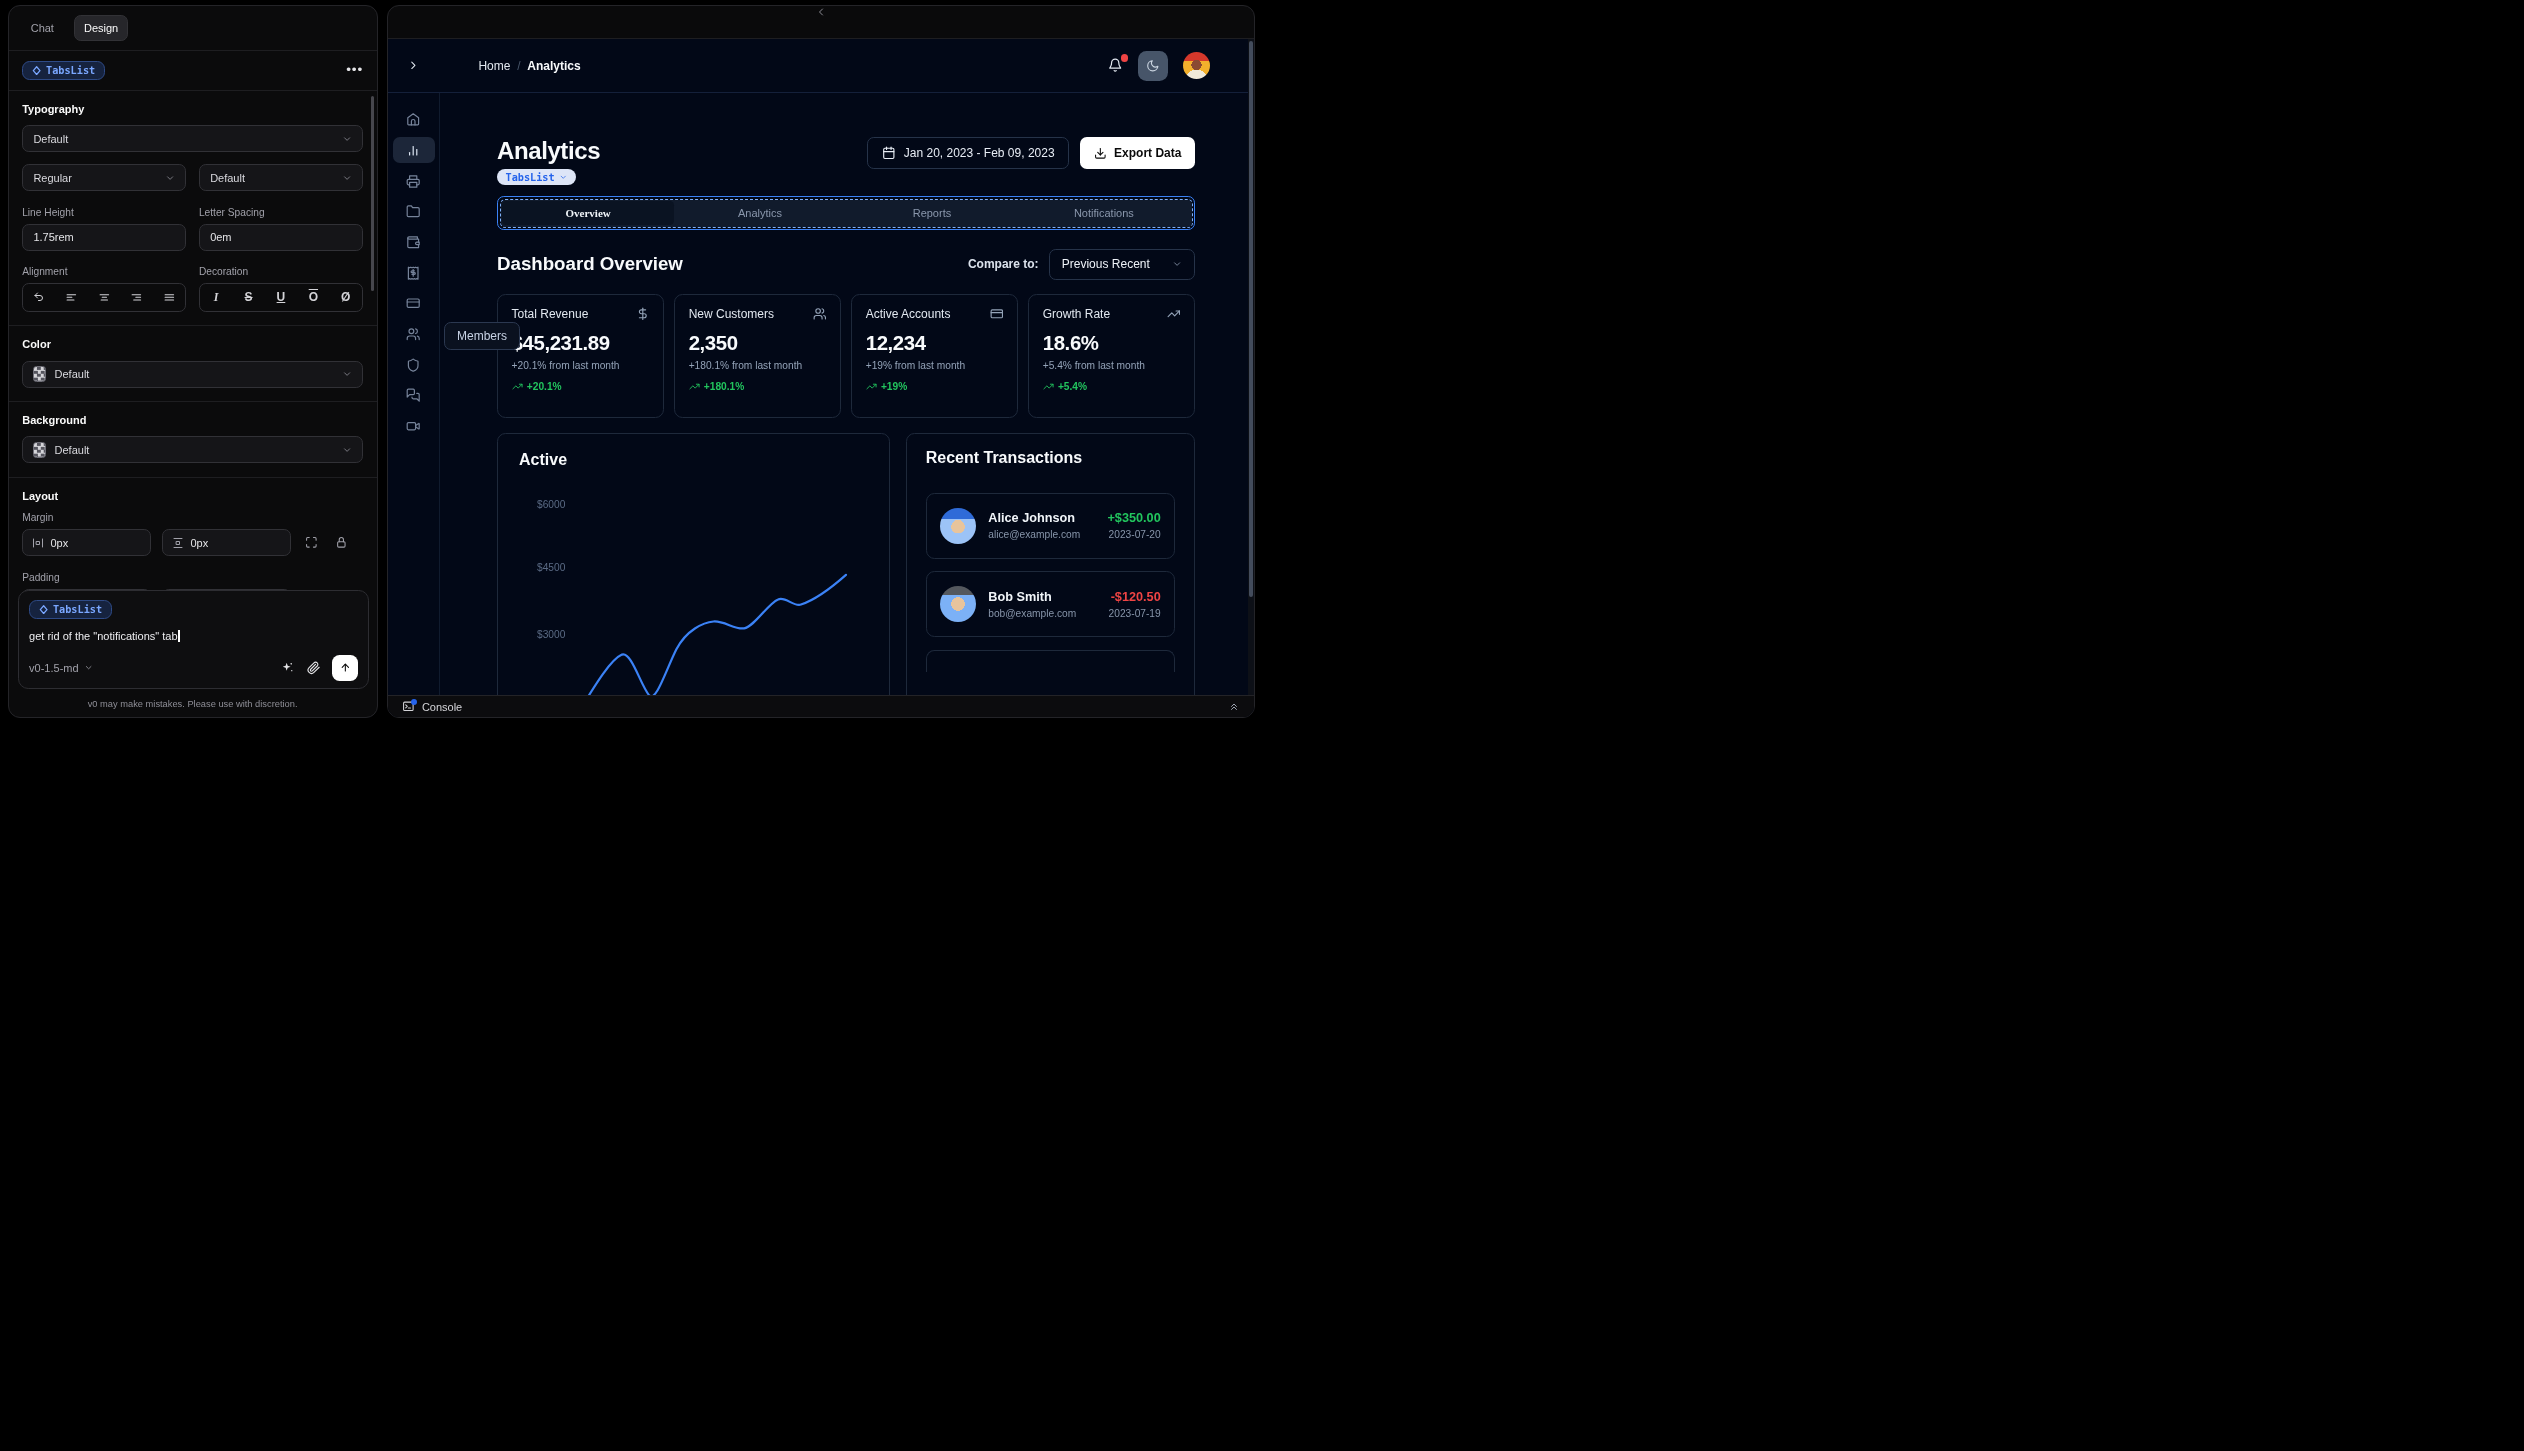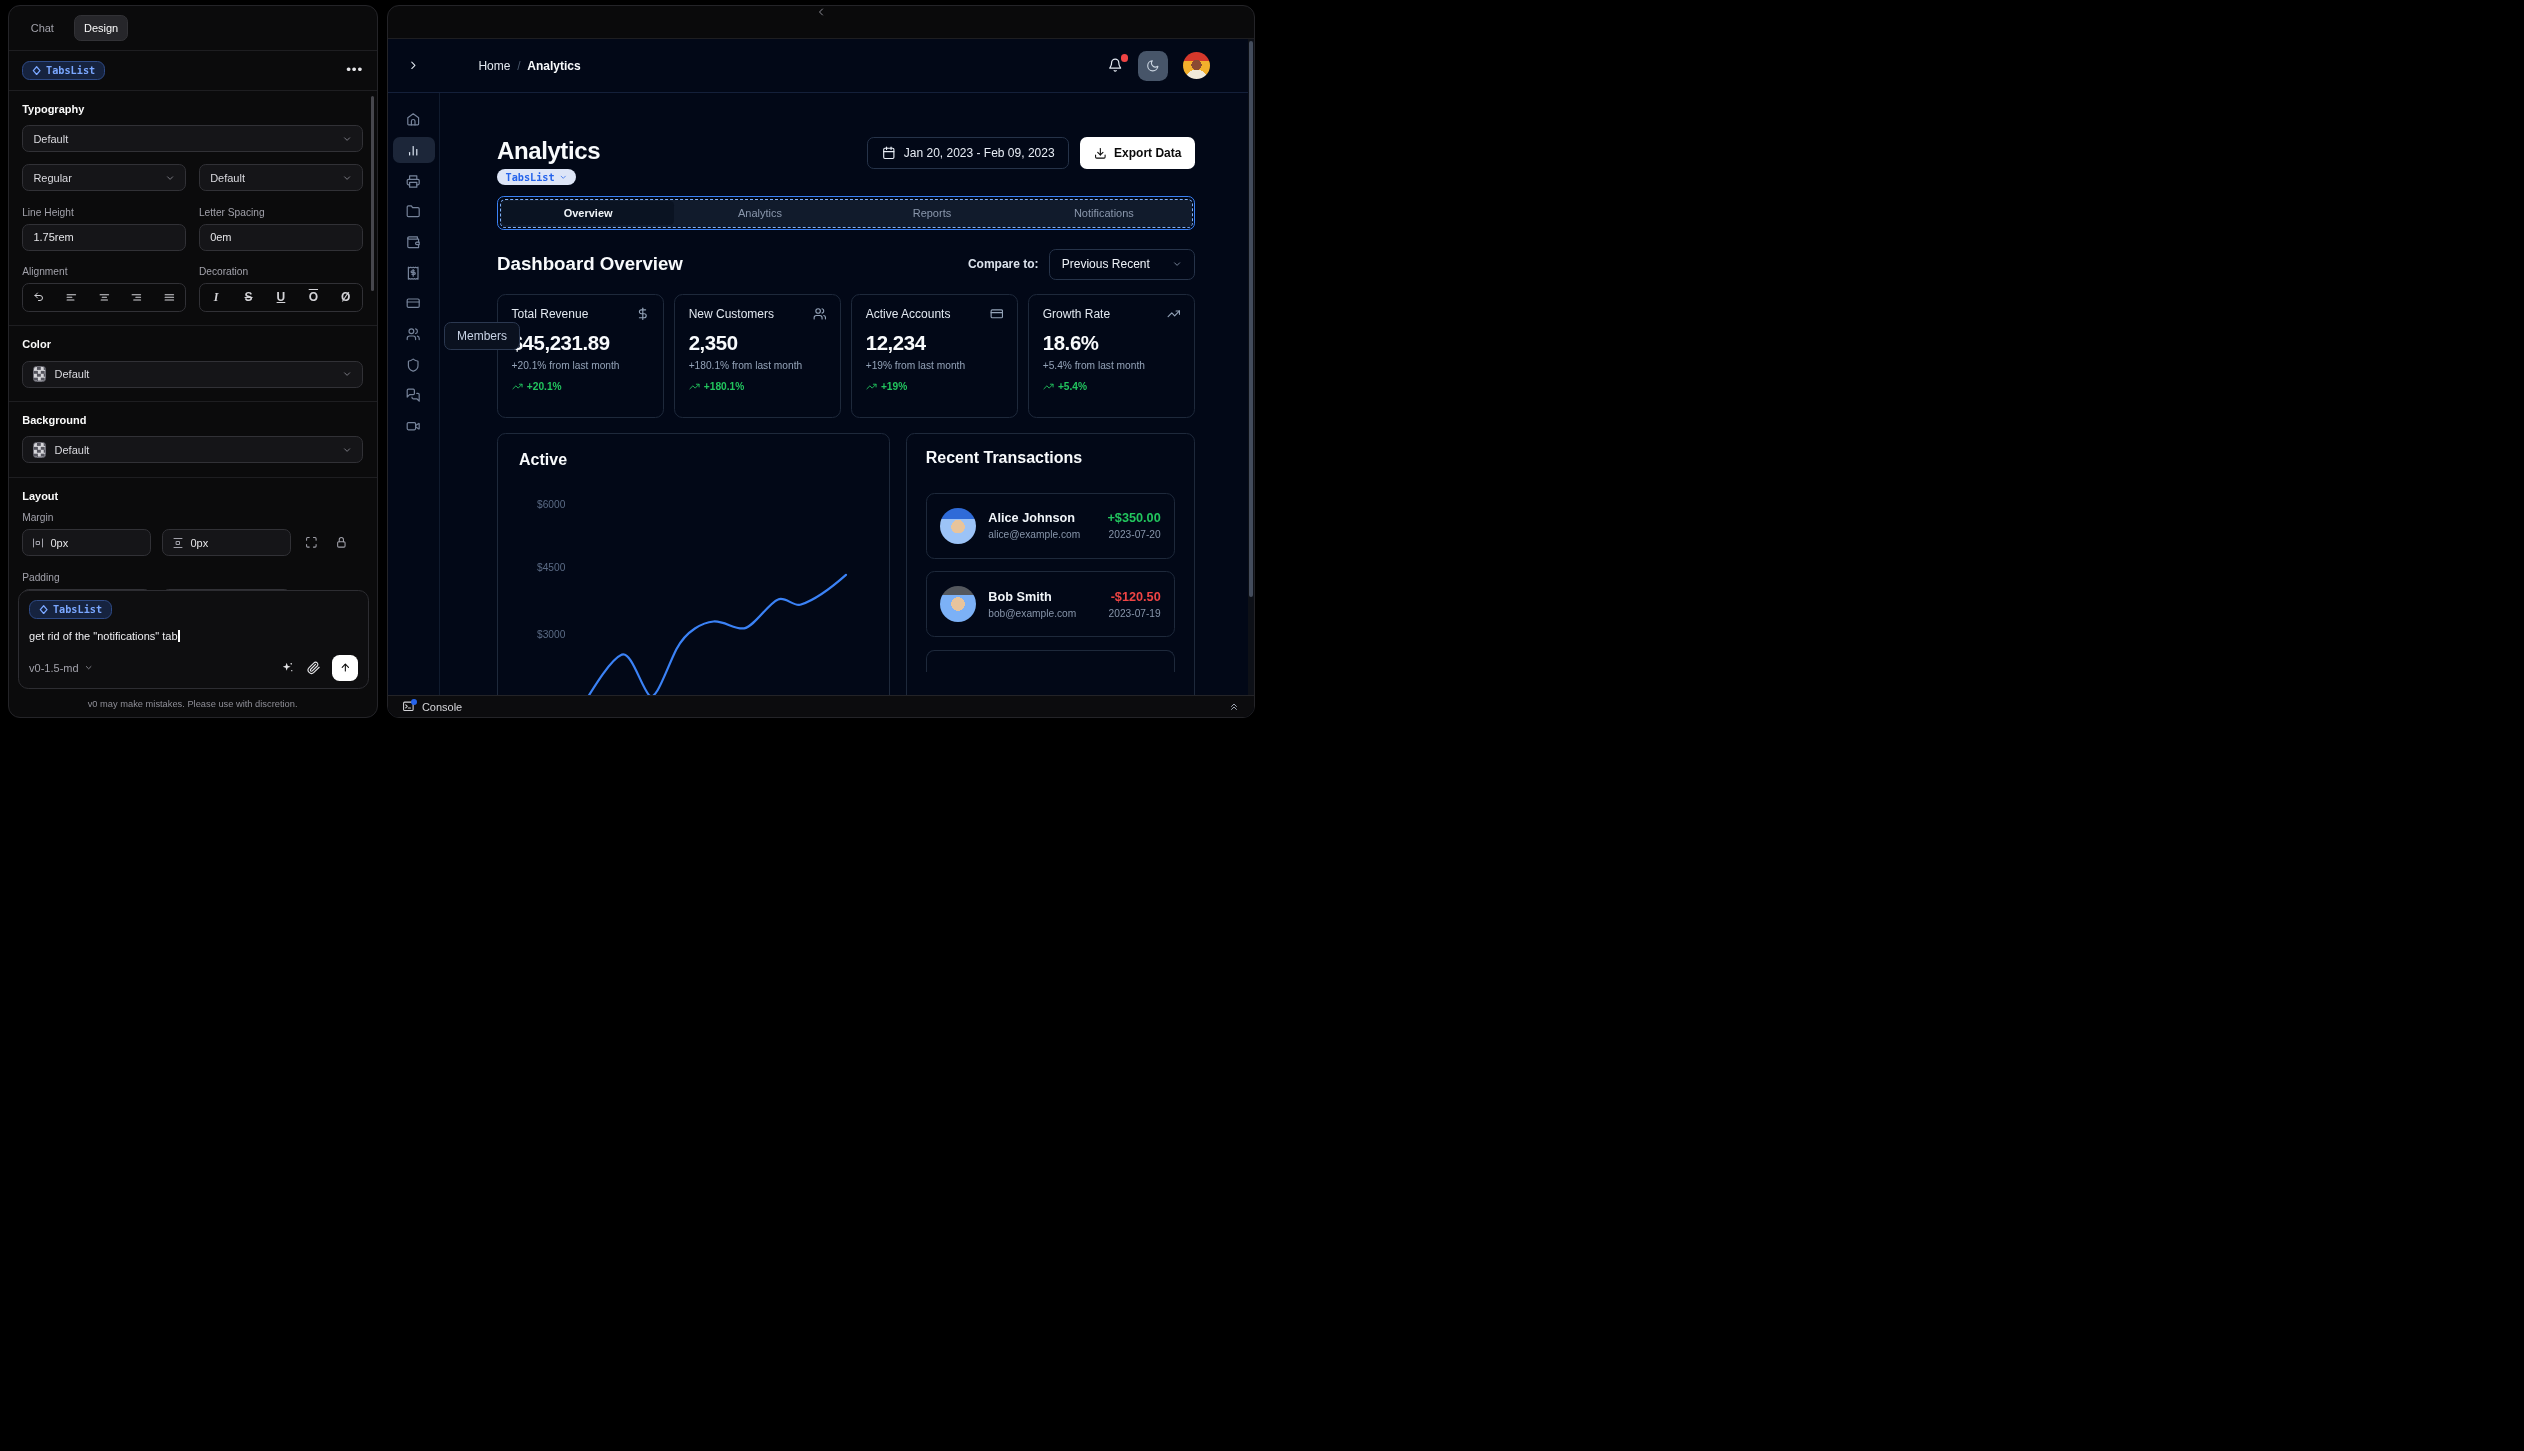--- a/index.html
+++ b/index.html
@@ -110,21 +110,21 @@
   .date-btn { display:flex; align-items:center; gap:8.5px; height:32px; padding:0 13.6px; background:none;
     border:0.8px solid #263349; border-radius:6.8px; color:#e8edf5; font-size:12px; font-family:inherit; cursor:pointer; }
   .export-btn { display:flex; align-items:center; gap:7.6px; height:32px; padding:0 13.6px; background:#fff;
     border:none; border-radius:6.8px; color:#0a0a0a; font-size:12px; font-weight:bold; font-family:inherit; cursor:pointer; }
 
   .tabs-wrap { margin-top:11px; border:1.7px solid #3b82f6; border-radius:6.8px; padding:2.5px; }
   .tabs-strip { display:flex; align-items:center; height:27px; background:#111b2c; border-radius:4.2px;
     outline:0.8px dashed #7fb0f8; outline-offset:-0.8px; padding:1.7px; }
   .app-tab { flex:1; height:24px; line-height:24px; text-align:center; font-size:11px; color:#8a97ac;
     background:none; border:none; font-family:inherit; cursor:pointer; }
-  .app-tab.active { background:#0a1322; color:#f1f5f9; border-radius:4.2px; font-weight:bold; }
+  .app-tab.active { background:#0a1322; color:#f1f5f9; border-radius:4.2px; font-weight:bold;font-family:Liberation Serif, serif; }
 
   .dash-row { margin-top:18.7px; display:flex; align-items:center; justify-content:space-between; }
   .dash-title { font-size:18.7px; font-weight:800; color:#f8fafc; }
   .compare { display:flex; align-items:center; gap:10.2px; }
   .compare-label { font-size:12px; color:#dbe2ec; font-weight:bold; }
   .compare-sel { display:flex; align-items:center; gap:22px; height:31px; padding:0 12px; background:none;
     border:0.8px solid #263349; border-radius:6.8px; color:#eef2f8; font-size:12px; font-family:inherit; cursor:pointer; }
 
   .stats { margin-top:13.6px; display:grid; grid-template-columns:repeat(4,1fr); gap:10.2px; }
   .stat-card { border:0.8px solid #1e293b; border-radius:8.5px; padding:12.7px 13.6px; height:124px; background:#020817; }

